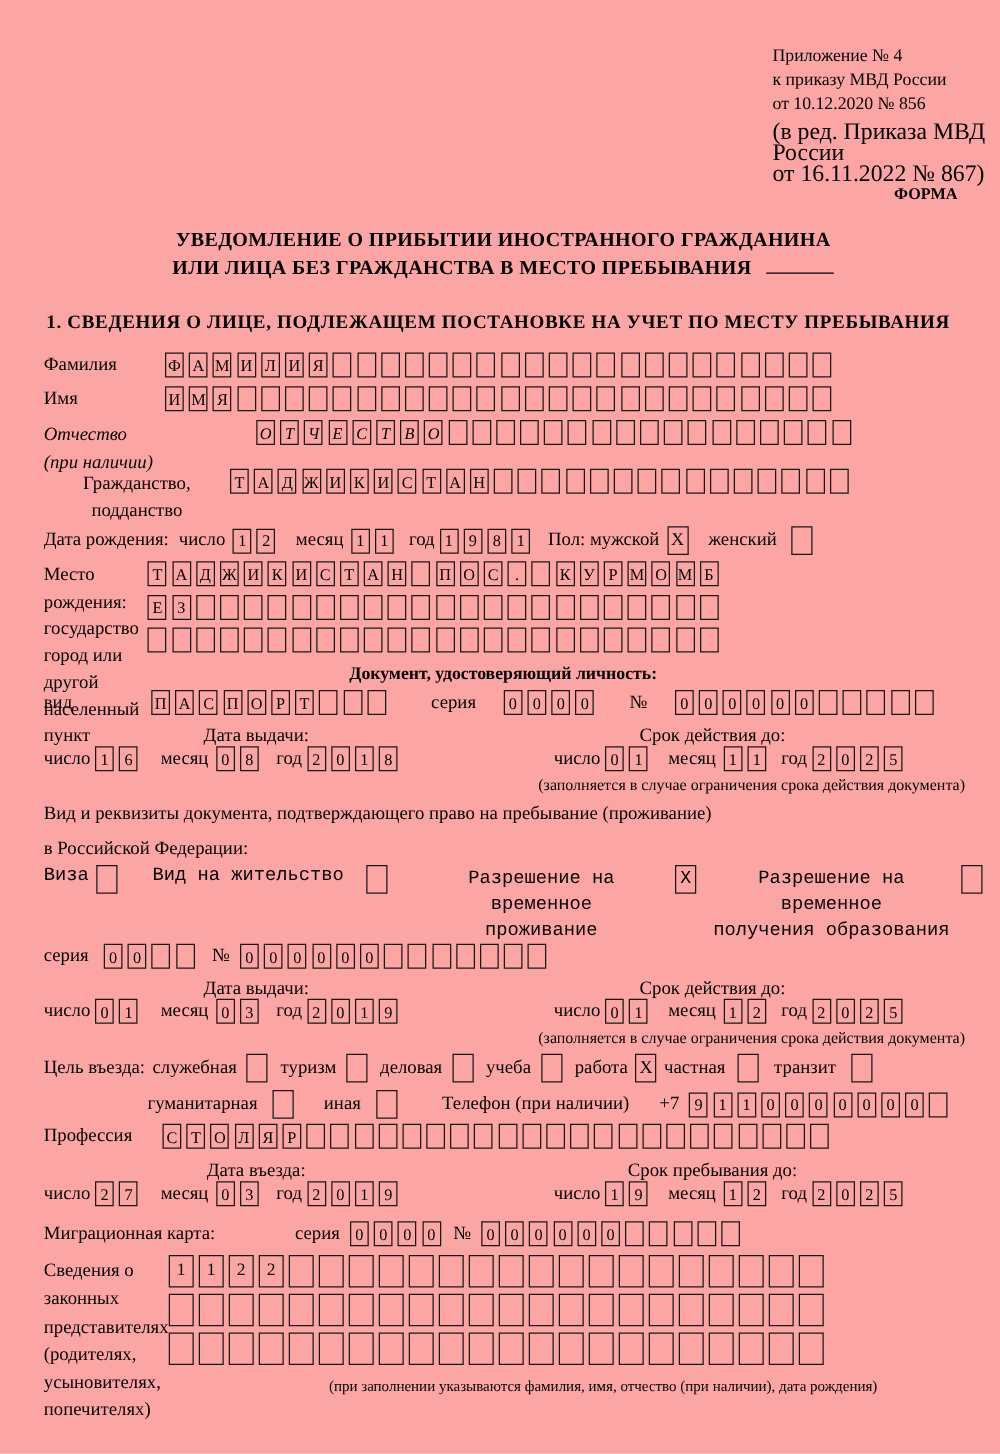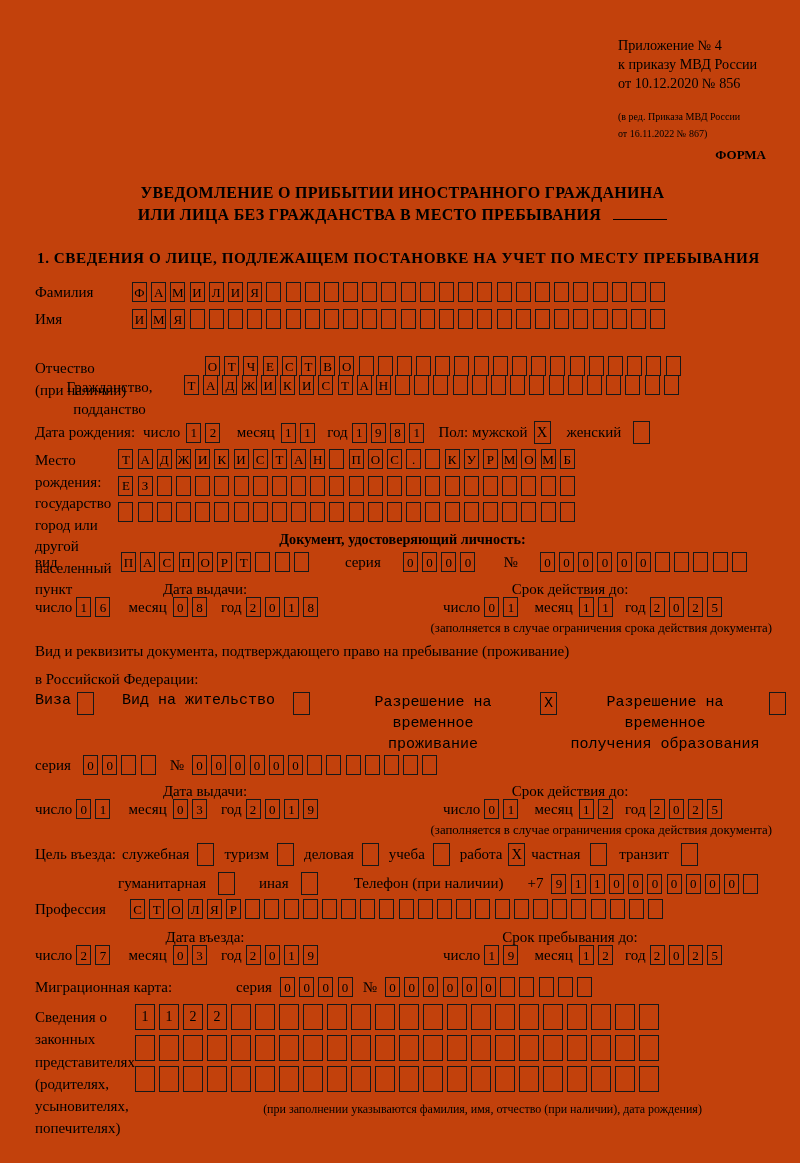--- a/index.html
+++ b/index.html
@@ -1,19 +1,19 @@
 <!DOCTYPE html>
 <html><head>
 <meta charset="utf-8">
 <style>
   * { box-sizing: border-box; }
   html,body { margin:0; padding:0; background:#e8e8e8; }
   .page {
     position:relative; width:800px; height:1163px; margin:0 auto;
-    background:#c2410c; color:#000;
+    background:#fca5a5; color:#000;
     font-family:"Liberation Serif","DejaVu Serif",serif;
     overflow:hidden;
   }
   .abs { position:absolute; }
   .row { display:flex; align-items:center; }
   .rowtop { display:flex; align-items:flex-start; }
   .lbl { font-size:15px; white-space:nowrap; flex:none; }
   .small { font-size:12.8px; }
   .boxes { display:inline-flex; flex:none; }
   .cell {
@@ -21,21 +21,21 @@
     width:15px; height:20px; border:1.6px solid #181818; margin-right:4.2px;
     font-size:13px; line-height:1;
   }
   .wide .cell { width:20px; height:26px; margin-right:4px; font-size:14px; }
   .cb {
     display:inline-flex; flex:none; align-items:center; justify-content:center;
     width:17px; height:23px; border:1.6px solid #181818;
     font-size:14.5px; line-height:1;
   }
   .hdr-ref { font-size:14.2px; line-height:19px; }
-  .hdr-ref2 { font-size:10px; line-height:17px; margin-top:15px; }
+  .hdr-ref2 { font-size:19px; line-height:17px; margin-top:4px; }
   .bold { font-weight:bold; }
   .center { text-align:center; }
   .title { font-size:16px; font-weight:bold; line-height:22px; letter-spacing:0.3px; text-align:center; }
   .blank-line { display:inline-block; width:54px; height:15px; border-bottom:1.6px solid #000; margin-left:12px; }
   .sec-h { font-size:15.2px; font-weight:bold; letter-spacing:0.55px; white-space:nowrap; }
   .doc-h { font-size:14.2px; font-weight:bold; text-align:center; }
   .lblcol { line-height:21.5px; font-size:15px; }
   .ml4{margin-left:4px}.ml6{margin-left:6px}.ml8{margin-left:8px}.ml10{margin-left:10px}
   .ml12{margin-left:12px}.ml14{margin-left:14px}.ml16{margin-left:16px}.ml18{margin-left:18px}.ml24{margin-left:24px}.ml28{margin-left:28px}.ml36{margin-left:36px}
   .optblock { font-size:15px; line-height:21px; text-align:center; flex:none; }
@@ -129,21 +129,21 @@
         <span class="cell"></span>
         <span class="cell"></span>
         <span class="cell"></span>
         <span class="cell"></span>
         <span class="cell"></span>
         <span class="cell"></span>
         <span class="cell"></span>
       </span>
   </div>
 
-  <div class="abs rowtop" style="top:356px; left:35px;">
+  <div class="abs rowtop" style="top:336px; left:35px;font-style:italic;">
     <span class="lblcol" style="width:170px; margin-top:2px;">
       <div>Отчество</div>
       <div>(при наличии)</div>
     </span>
     <span class="boxes">
         <span class="cell">О</span>
         <span class="cell">Т</span>
         <span class="cell">Ч</span>
         <span class="cell">Е</span>
         <span class="cell">С</span>

